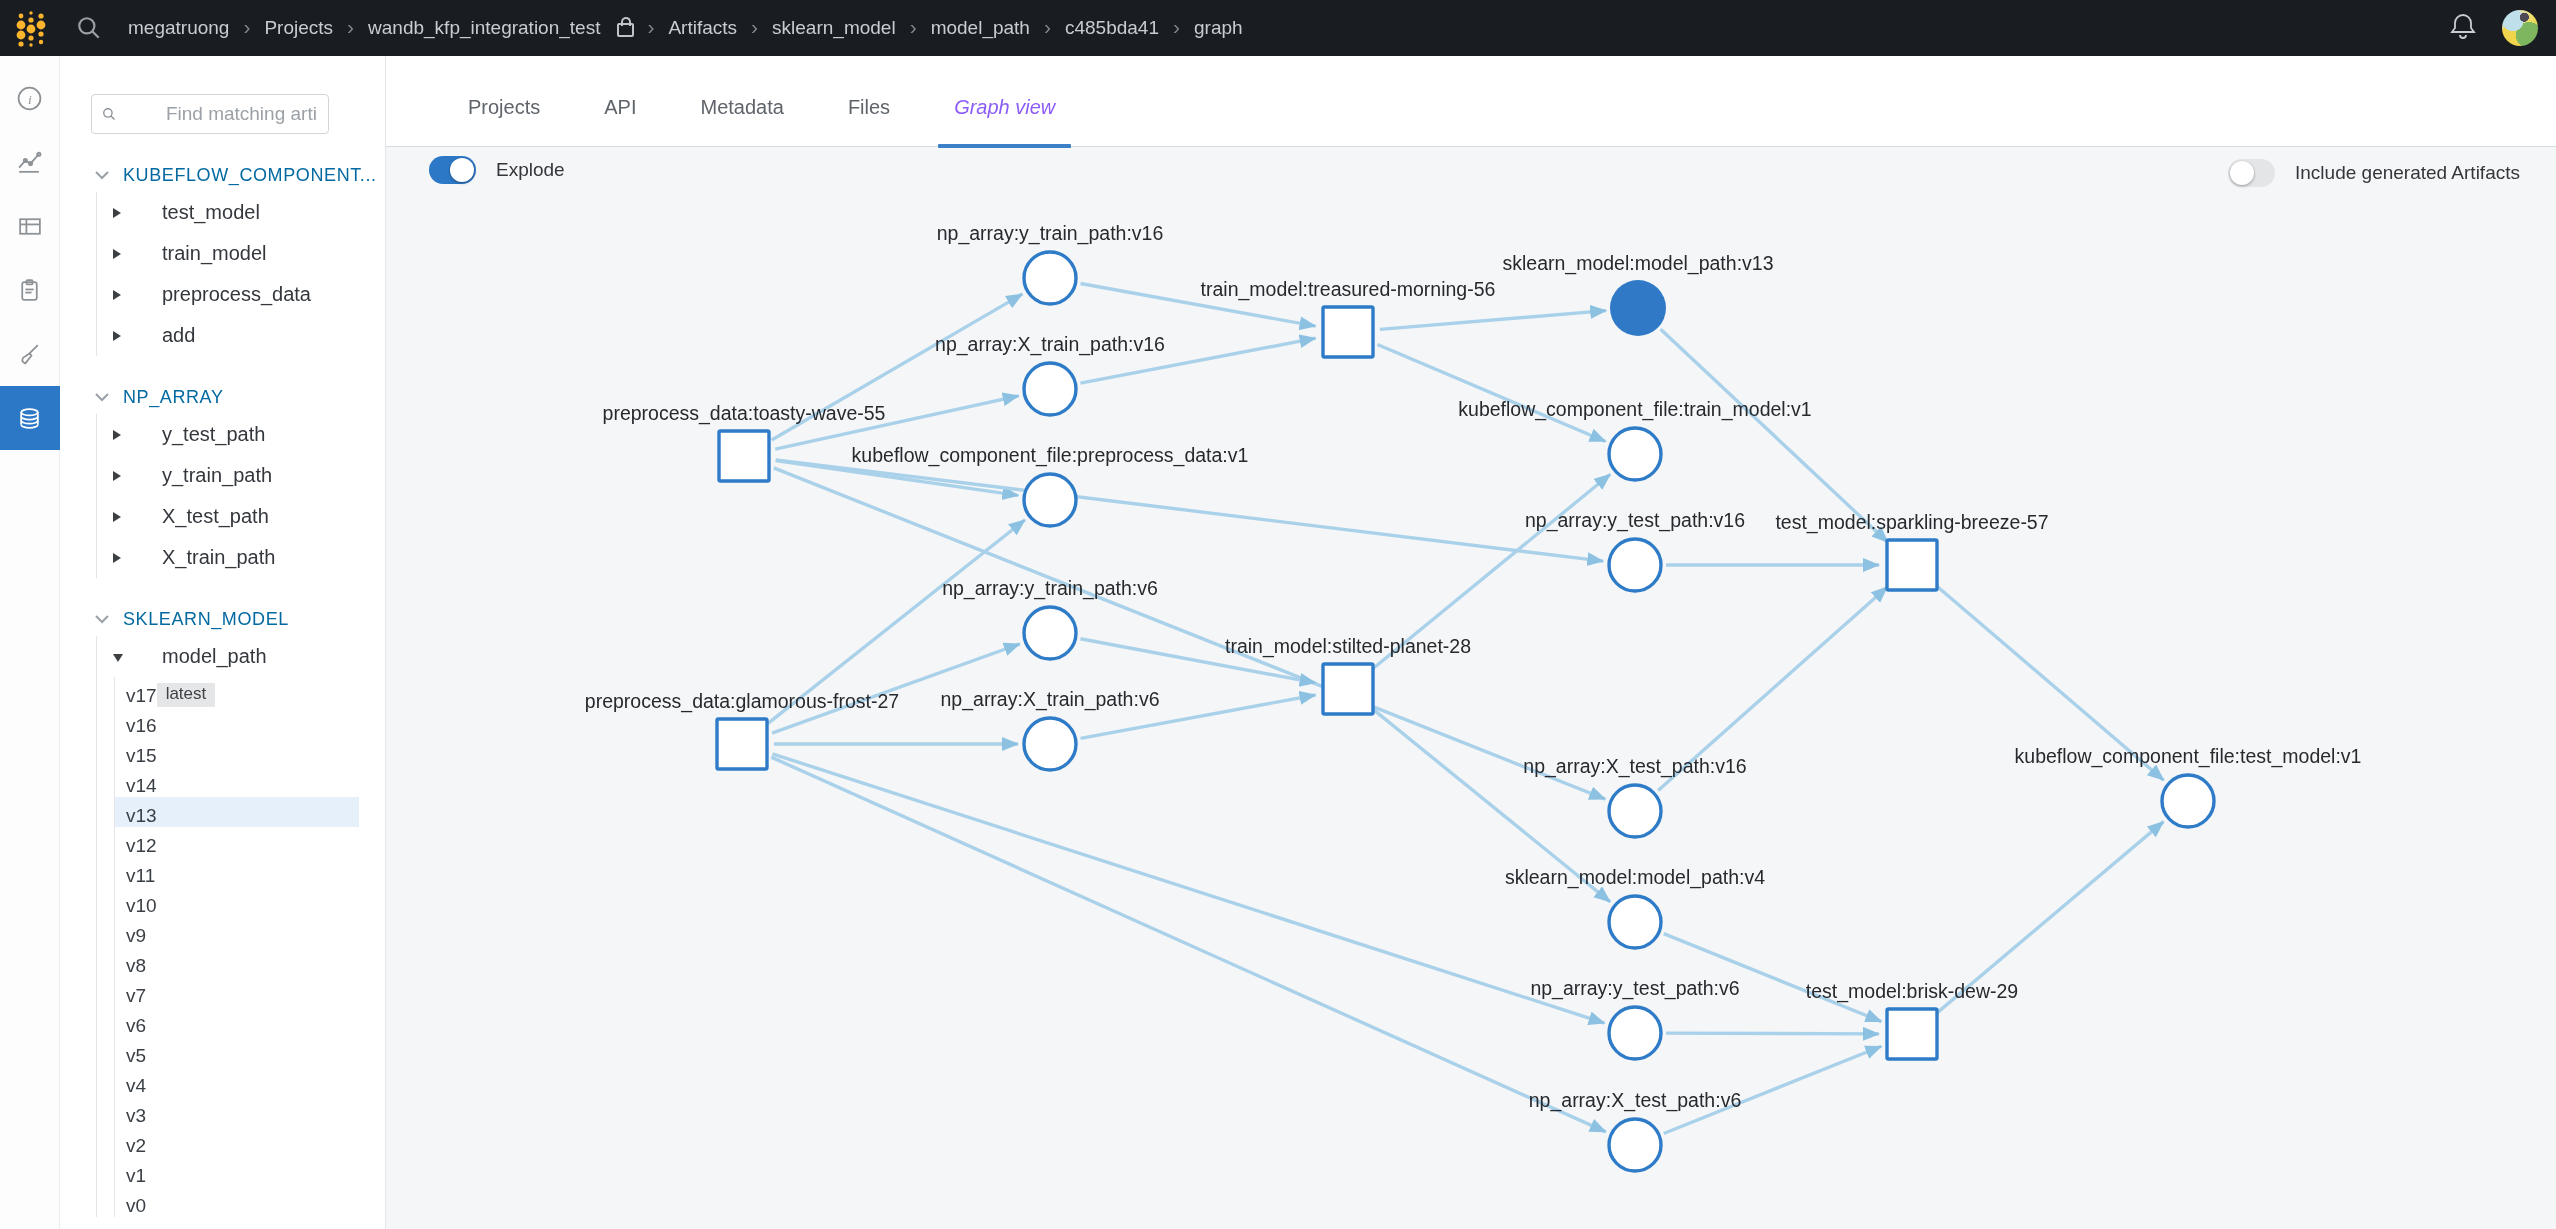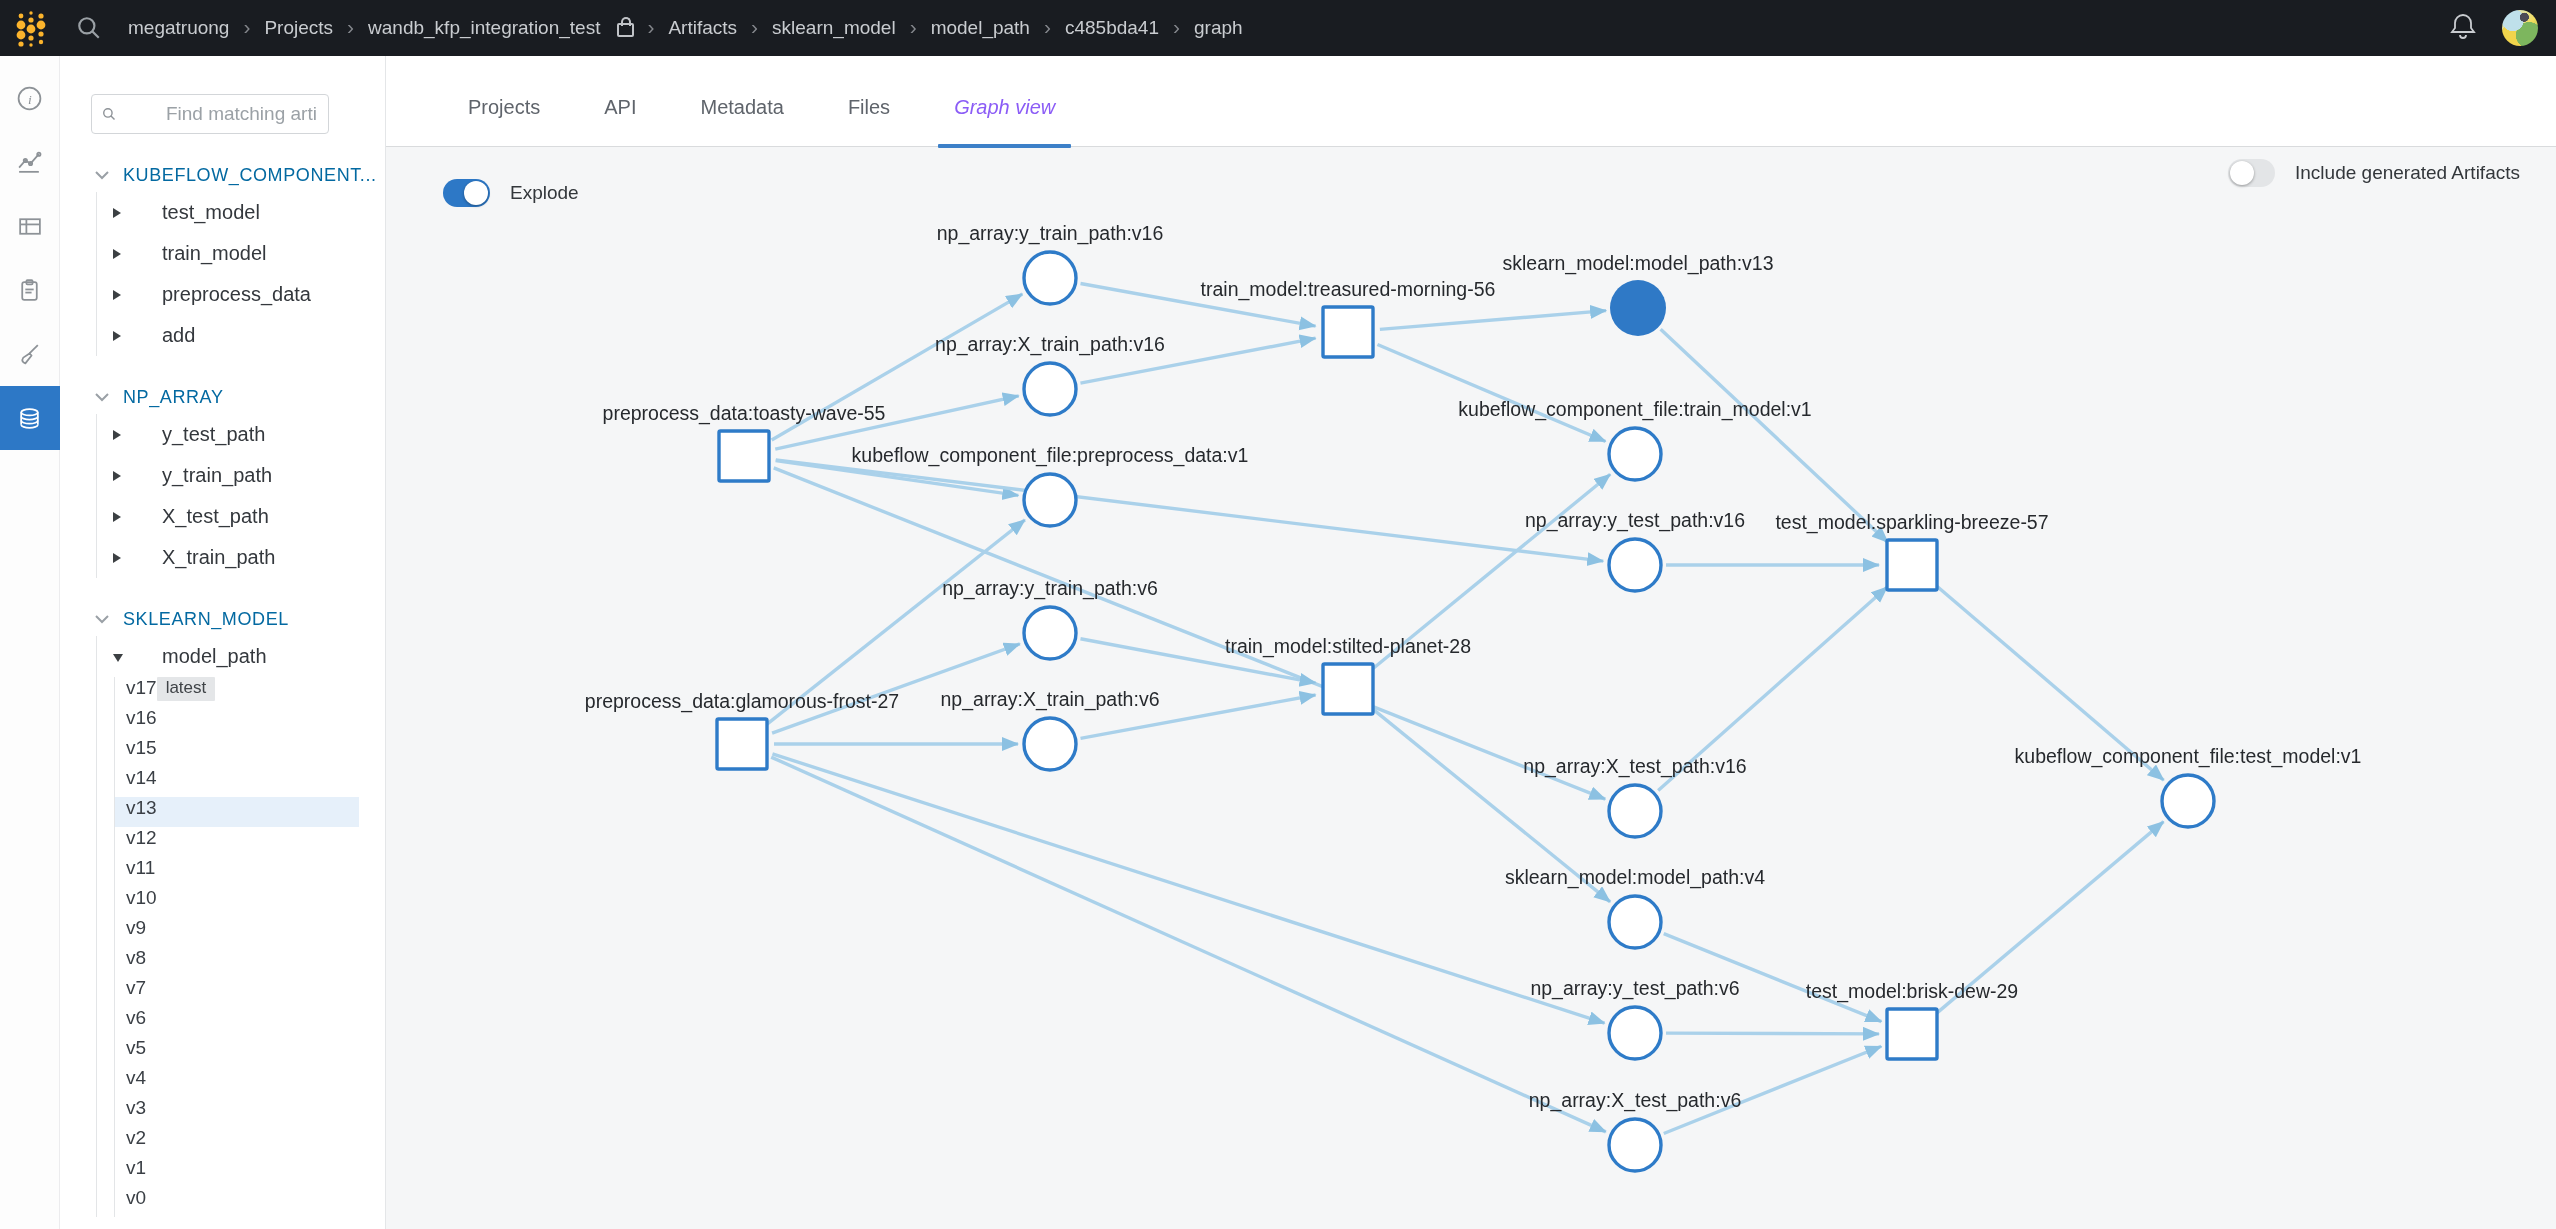--- a/index.html
+++ b/index.html
@@ -49,40 +49,40 @@
   .section-head{display:flex;align-items:center;height:34px;padding-left:35px;cursor:pointer;
         color:#0369a1;font-size:18px;letter-spacing:.6px;}
   .section-head .chev{margin-right:14px;display:flex;}
   .section-items{border-left:1px solid #e3e5e7;margin-left:36px;}
   .tree-item{display:flex;align-items:center;height:41px;padding-left:16px;cursor:pointer;gap:28px;}
   .tri-right{width:0;height:0;border-left:8px solid #3c4043;border-top:5px solid transparent;
         border-bottom:5px solid transparent;margin-right:13px;}
   .tri-down{width:0;height:0;border-top:8px solid #3c4043;border-left:5px solid transparent;
         border-right:5px solid transparent;margin-right:11px;margin-top:2px;}
   .versions{border-left:1px solid #e3e5e7;margin-left:17px;}
-  .version-row{display:flex;align-items:flex-start;height:30px;padding-left:11px;font-size:19px;
+  .version-row{display:flex;align-items:flex-end;height:30px;padding-left:11px;font-size:19px;
         color:#3a3f45;cursor:pointer;width:233px;}
   .version-row.selected{background:#e6f0fa;}
   .badge{margin-left:0;padding:1px 9px 3px;background:#e4e6e8;border-radius:1px;
         font-size:17px;color:#3f4347;}
 
   
   .main-tabs{position:absolute;top:56px;left:386px;right:0;height:91px;background:#ffffff;
         border-bottom:1px solid #d9dbdd;display:flex;align-items:flex-end;padding-left:66px;
         box-sizing:border-box;z-index:5;}
   .tab{font-size:20px;color:#5f646b;padding:0 16px 27px;margin-right:32px;position:relative;cursor:pointer;}
   .tab.active{color:#8b5cf6;font-style:italic;}
   .tab.active::after{content:'';position:absolute;left:0;right:0;bottom:-2px;height:4px;
         background:#3c80c8;border-radius:1px;}
 
   
   .graph-panel{position:absolute;top:147px;left:386px;right:0;bottom:0;background:#f5f6f7;}
   .graph-svg{position:absolute;left:0;top:0;width:2170px;height:1082px;}
   .toggle-row{position:absolute;display:flex;align-items:center;gap:20px;z-index:6;}
-  .toggle-row.left{left:57px;top:9px;margin-top:23px;}
+  .toggle-row.left{left:43px;top:9px;}
   .toggle-row.right{right:36px;top:12px;}
   .toggle-label{font-size:19px;color:#33373b;}
   .switch{width:47px;height:28px;border-radius:14px;position:relative;cursor:pointer;flex:0 0 auto;}
   .switch.on{background:#2d78c6;}
   .switch.off{background:#e3e5e7;}
   .switch .knob{position:absolute;top:2px;width:24px;height:24px;border-radius:50%;background:#fff;
         box-shadow:0 1px 3px rgba(0,0,0,.35);}
   .switch.on .knob{right:2px;}
   .switch.off .knob{left:2px;}
 

